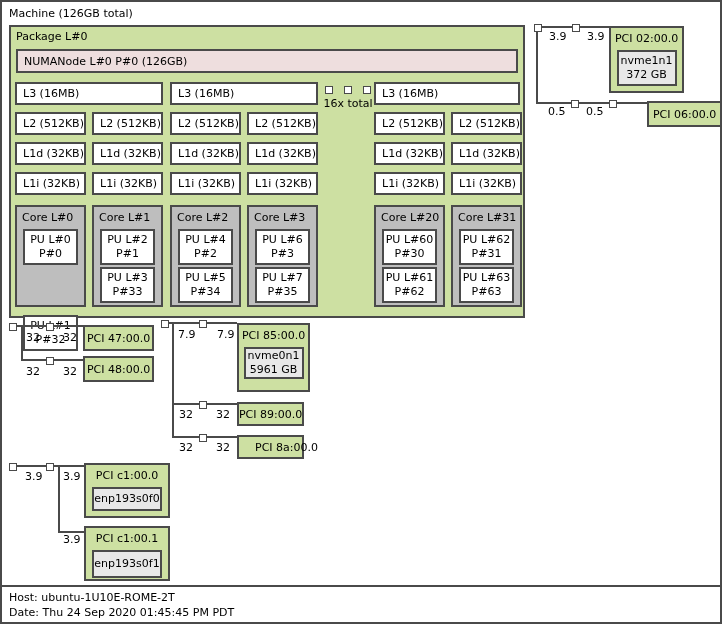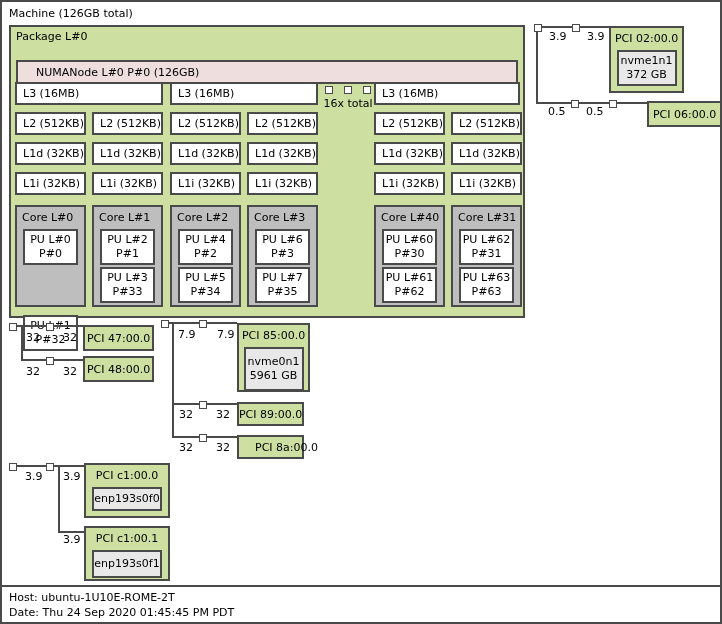--- a/index.html
+++ b/index.html
@@ -27,21 +27,21 @@
 </style>
 </head>
 <body>
 
 <div id="root" style="--green: #cde0a2; --pink: #eedede; --coregray: #bebebe; --devgray: #e8e8e8; --border: #4a4a4a; --bg: #ffffff;">
   <div class="lbl" style="left:7px; top:6px;">Machine (126GB total)</div>
 
   <div class="abox green" style="left:7px; top:23px; width:516px; height:293px;"></div>
   <div class="lbl" style="left:14px; top:29px;">Package L#0</div>
 
-  <div class="abox pink" style="left:14px; top:58px; width:502px; height:24px; display:flex; align-items:center; padding-left:18px;">
+  <div class="abox pink" style="left:14px; top:47px; width:502px; height:24px; display:flex; align-items:center; padding-left:6px;">
     <span>NUMANode L#0 P#0 (126GB)</span>
   </div>
 
   <div class="sq" style="left:323px; top:84px;"></div>
   <div class="sq" style="left:342px; top:84px;"></div>
   <div class="sq" style="left:361px; top:84px;"></div>
   <div class="lbl" style="left:318px; top:96px; width:56px; text-align:center;">16x total</div>
 
   <div id="grid">
       <div class="abox cachebox" style="left: 13px; top: 80px; width: 148px; height: 23px;">L3 (16MB)</div>
@@ -100,21 +100,21 @@
         </div>
         <div class="abox whitebg" style="left: 6px; top: 60px; width: 55px; height: 36px; display: flex; flex-direction: column; justify-content: center;">
           <div class="pu-line">PU L#7</div>
           <div class="pu-line">P#35</div>
         </div>
       </div>
       <div class="abox cachebox" style="left: 372px; top: 110px; width: 71px; height: 23px;">L2 (512KB)</div>
       <div class="abox cachebox" style="left: 372px; top: 140px; width: 71px; height: 23px;">L1d (32KB)</div>
       <div class="abox cachebox" style="left: 372px; top: 170px; width: 71px; height: 23px;">L1i (32KB)</div>
       <div class="abox gray" style="left: 372px; top: 203px; width: 71px; height: 102px;">
-        <div class="lbl" style="left: 5px; top: 5px;">Core L#40</div>
+        <div class="lbl" style="left: 5px; top: 5px;">Core L#20</div>
         <div class="abox whitebg" style="left: 6px; top: 22px; width: 55px; height: 36px; display: flex; flex-direction: column; justify-content: center;">
           <div class="pu-line">PU L#60</div>
           <div class="pu-line">P#30</div>
         </div>
         <div class="abox whitebg" style="left: 6px; top: 60px; width: 55px; height: 36px; display: flex; flex-direction: column; justify-content: center;">
           <div class="pu-line">PU L#61</div>
           <div class="pu-line">P#62</div>
         </div>
       </div>
       <div class="abox cachebox" style="left: 449px; top: 110px; width: 71px; height: 23px;">L2 (512KB)</div>
@@ -187,21 +187,21 @@
       <div class="sq" style="left: 197px; top: 399px;"></div>
       <div class="sq" style="left: 197px; top: 432px;"></div>
       <div class="lbl" style="left: 176px; top: 327px;">7.9</div>
       <div class="lbl" style="left: 215px; top: 327px;">7.9</div>
       <div class="lbl" style="left: 177px; top: 407px;">32</div>
       <div class="lbl" style="left: 214px; top: 407px;">32</div>
       <div class="lbl" style="left: 177px; top: 440px;">32</div>
       <div class="lbl" style="left: 214px; top: 440px;">32</div>
       <div class="abox green" style="left: 235px; top: 321px; width: 73px; height: 69px;">
         <div class="pcilabel">PCI 85:00.0</div>
-        <div class="abox devgray" style="left: 4.5px; top: 22px; width: 60px; height: 44px; display: flex; flex-direction: column; justify-content: center;">
+        <div class="abox devgray" style="left: 4.5px; top: 22px; width: 60px; height: 32px; display: flex; flex-direction: column; justify-content: center;">
           <div class="pu-line">nvme0n1</div>
           <div class="pu-line">5961 GB</div>
         </div>
       </div>
       <div class="abox green centerbox" style="left: 235px; top: 400px; width: 67px; height: 24px;">
         <div>PCI 89:00.0</div>
       </div>
       <div class="abox green centerbox" style="left: 235px; top: 433px; width: 67px; height: 24px; padding-left: 32px;">
         <div>PCI 8a:00.0</div>
       </div>

